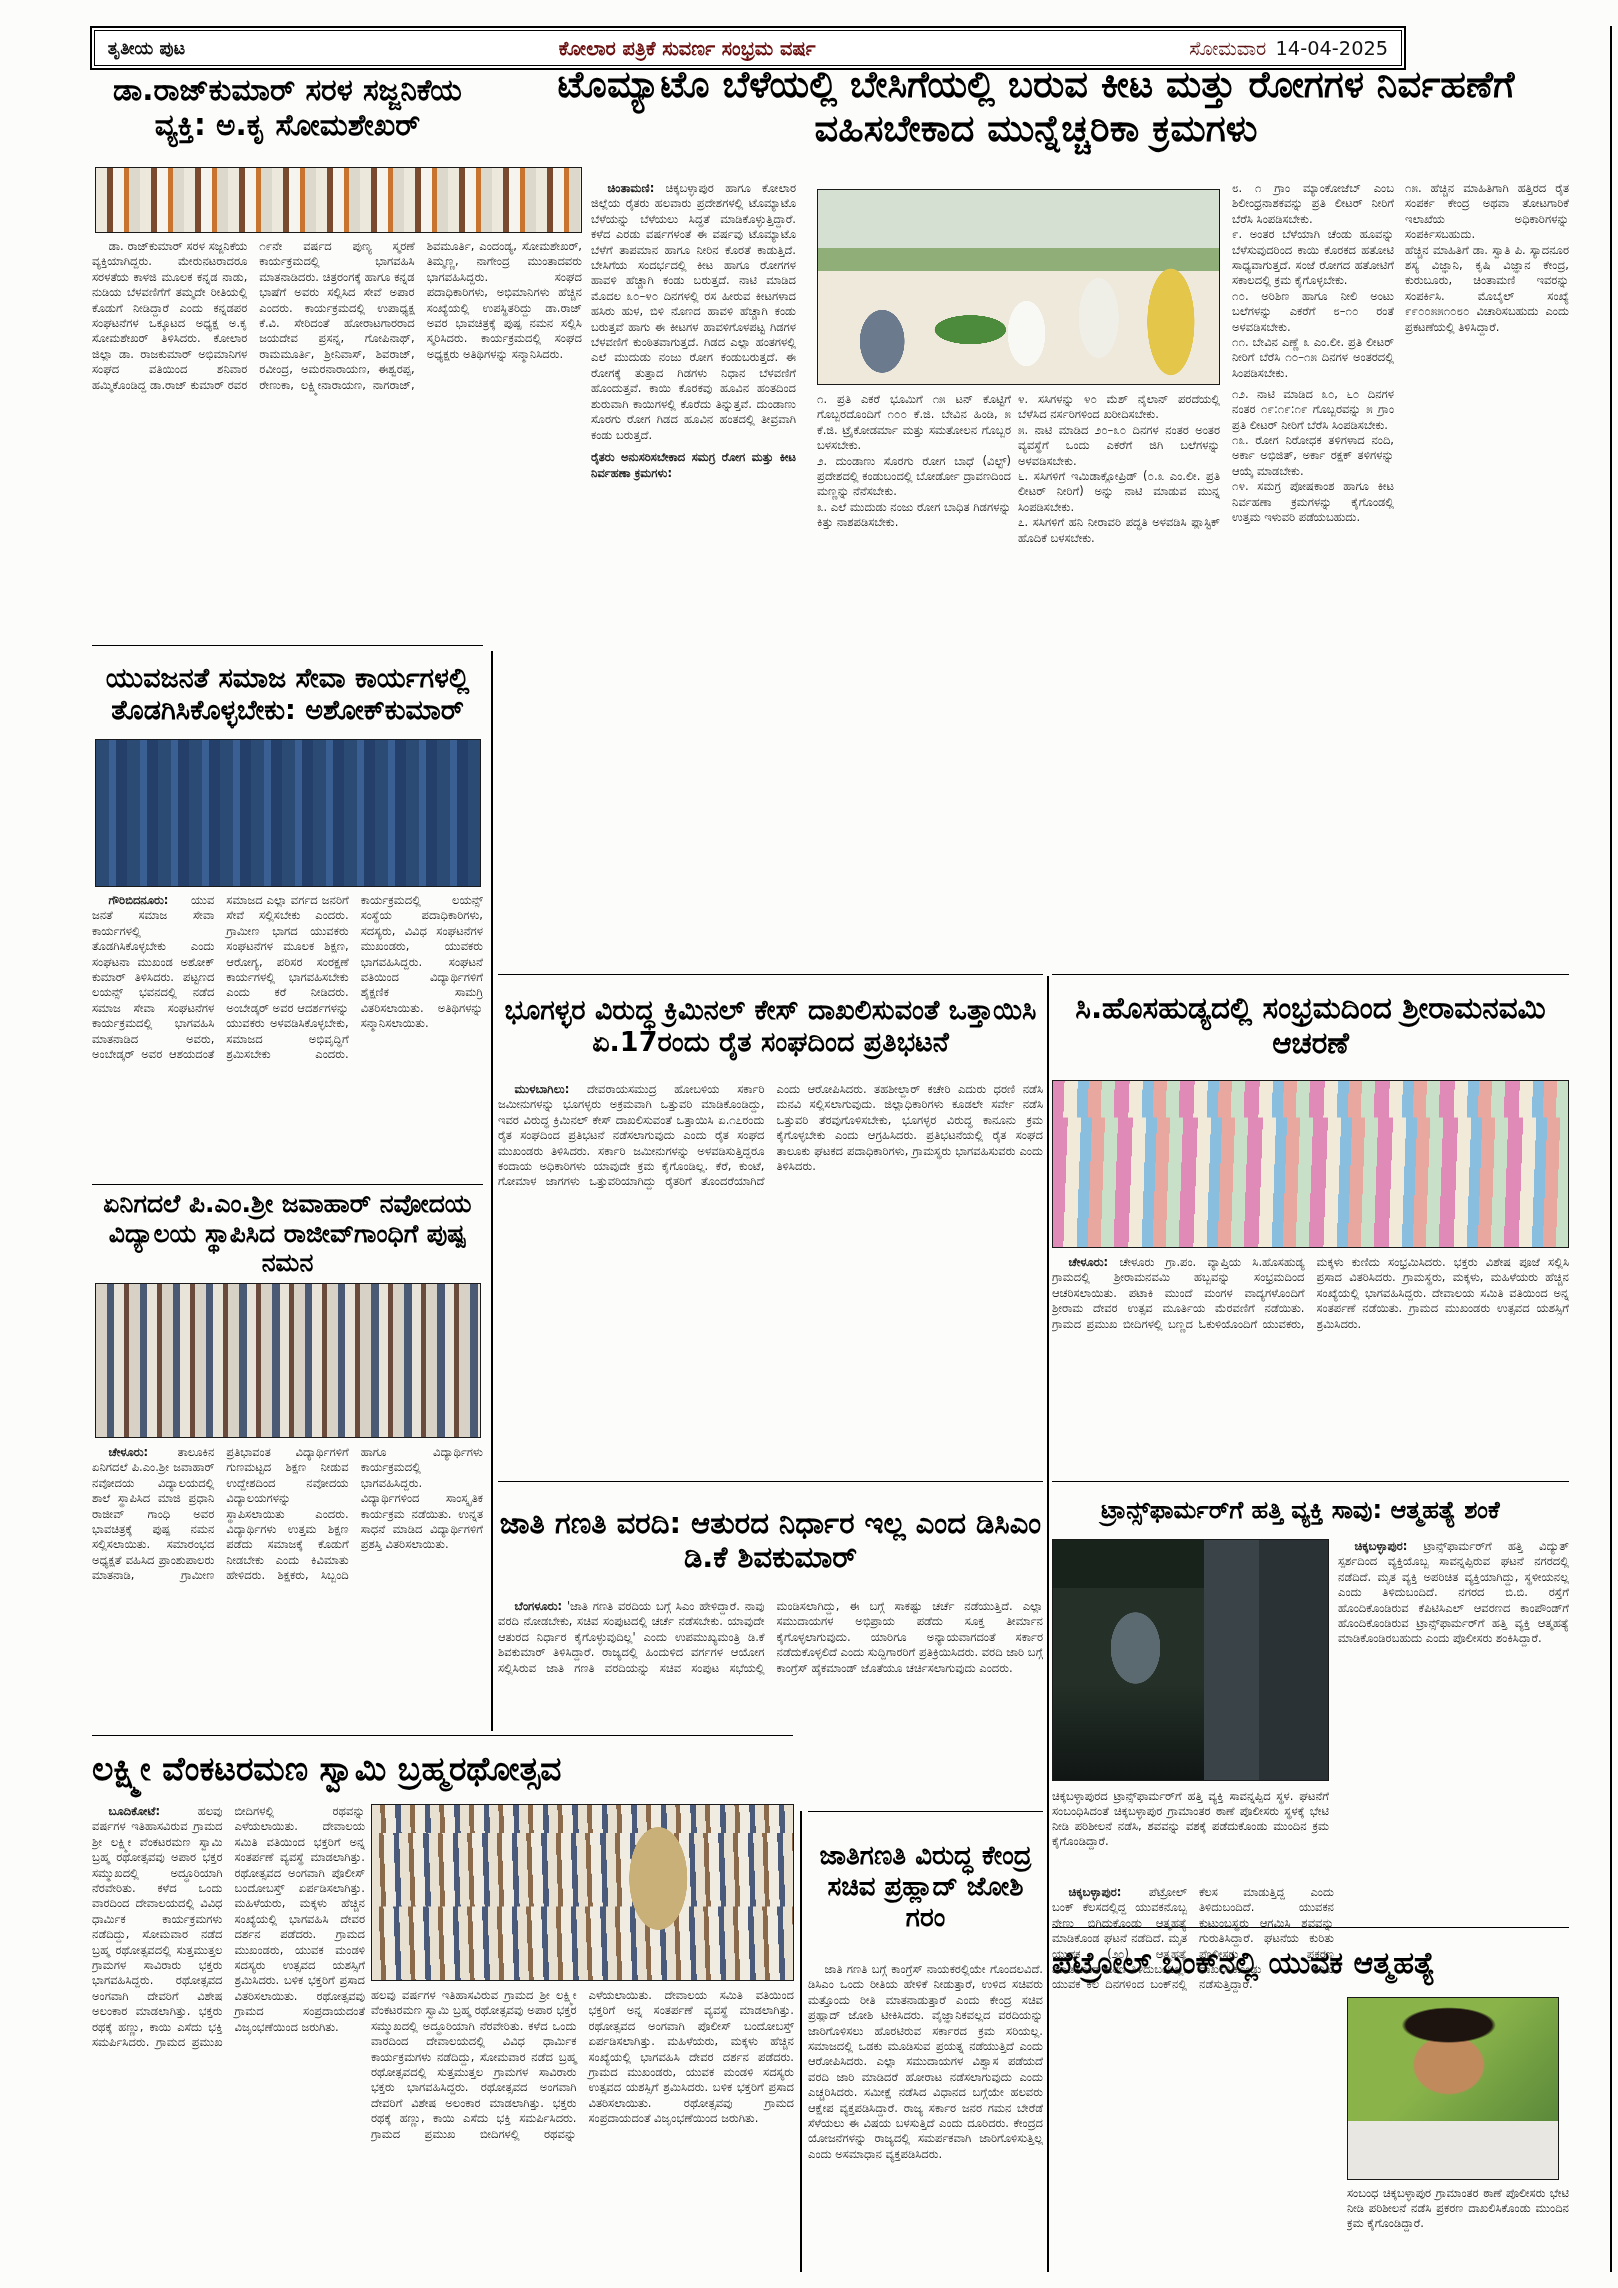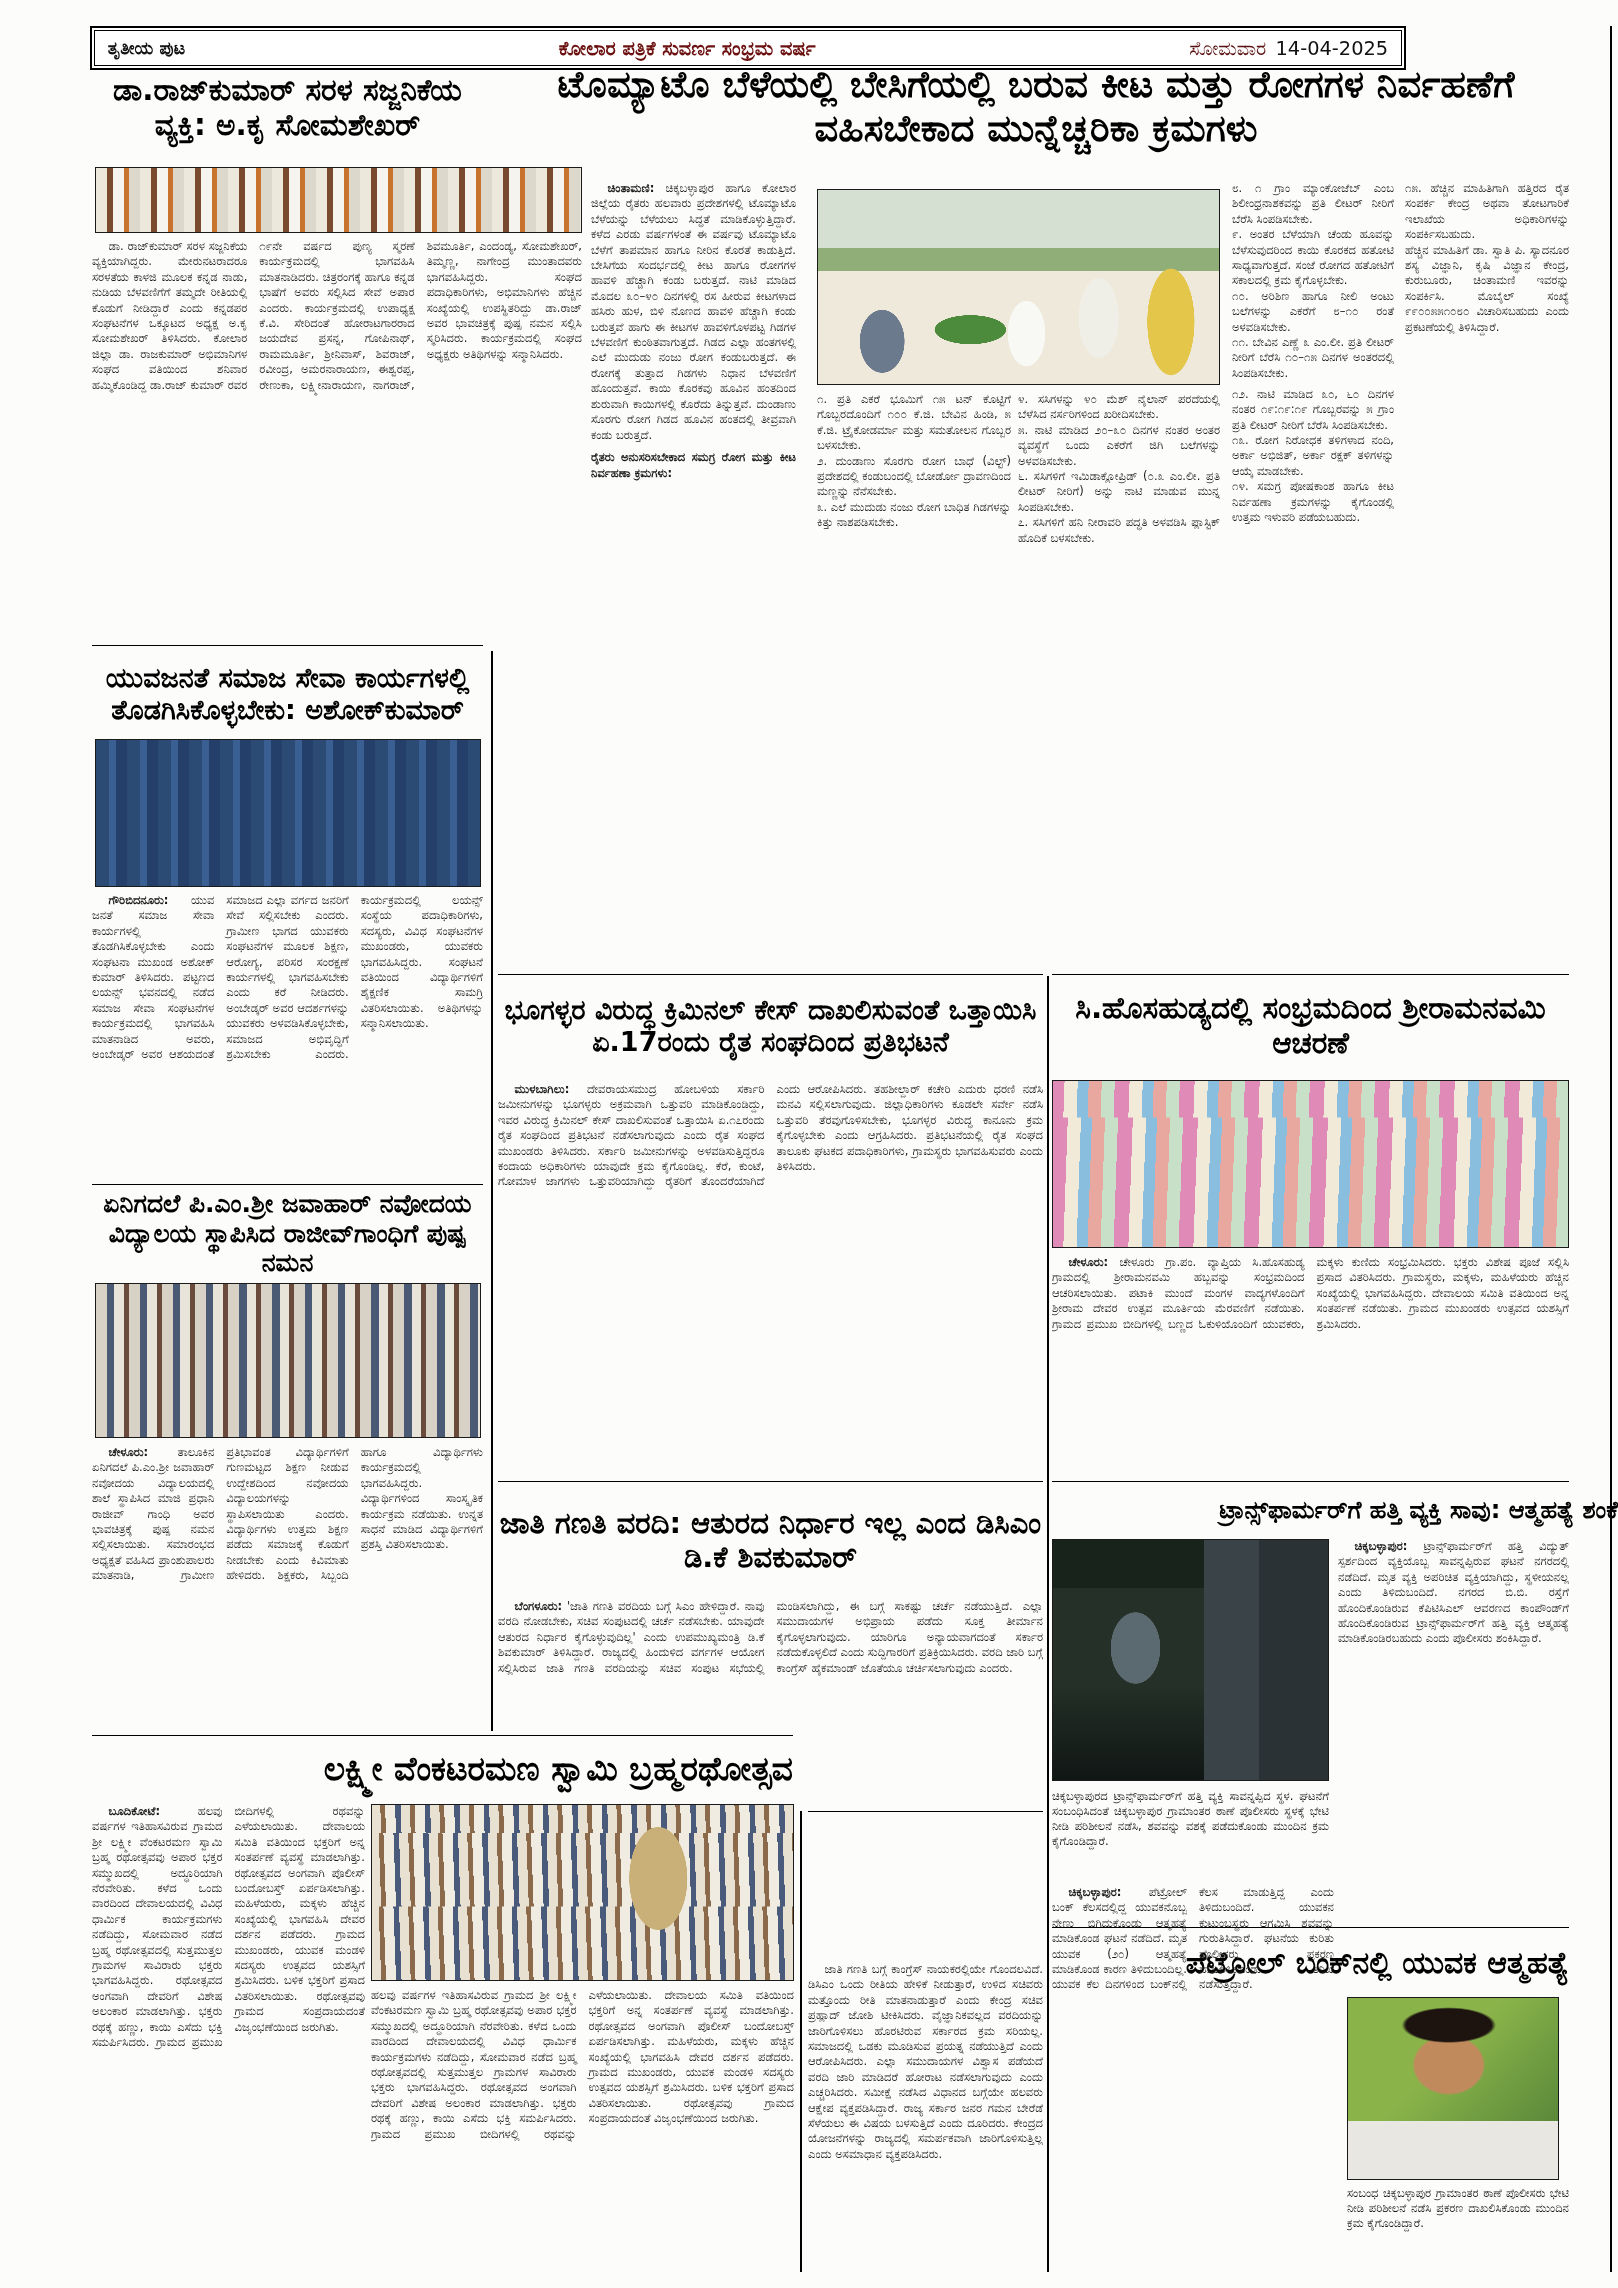--- a/index.html
+++ b/index.html
@@ -9,21 +9,21 @@
   
   .masthead{border:2.8px solid #000;background:#fff;}
   .masthead-inner{position:absolute;inset:1.8px;border:0.9px solid #000;
       display:flex;align-items:center;justify-content:space-between;padding:0 13px;}
   .mast-left{font-weight:bold;font-size:17.5px;color:#111;}
   .mast-center{font-weight:bold;font-size:19.4px;color:#6b0f0f;}
   .mast-right{font-weight:normal;font-size:19.4px;color:#111;}
   .mast-right .day{color:#5a1010;margin-right:9.2px;}
   
   .headline{font-weight:bold;text-align:center;line-height:1.18;color:#000;
-      display:flex;align-items:center;justify-content:flex-end;}
+      display:flex;align-items:center;justify-content:flex-start;}
   
   .body{font-size:11.5px;line-height:1.34;text-align:justify;color:#1c1c1c;
         overflow:hidden;column-gap:12px;}
   .cols-1{column-count:1}.cols-2{column-count:2}.cols-3{column-count:3}
   .body p{margin:0;text-indent:16.6px;}
   .dl{font-weight:bold;}
   .items{white-space:pre-line;text-indent:0;}
   .subhead{font-weight:bold;}
   .caption{font-size:11.5px;line-height:1.3;text-align:justify;overflow:hidden;}
   
@@ -184,20 +184,23 @@
     </div>
   <div class="abs body cols-2" style="left:92px;top:1804px;width:273px;height:469px;">
     <p><b class="dl">ಬೂದಿಕೋಟೆ:</b> <span>ಹಲವು ವರ್ಷಗಳ ಇತಿಹಾಸವಿರುವ ಗ್ರಾಮದ ಶ್ರೀ ಲಕ್ಷ್ಮೀ ವೆಂಕಟರಮಣ ಸ್ವಾಮಿ ಬ್ರಹ್ಮ ರಥೋತ್ಸವವು ಅಪಾರ ಭಕ್ತರ ಸಮ್ಮುಖದಲ್ಲಿ ಅದ್ಧೂರಿಯಾಗಿ ನೆರವೇರಿತು. ಕಳೆದ ಒಂದು ವಾರದಿಂದ ದೇವಾಲಯದಲ್ಲಿ ವಿವಿಧ ಧಾರ್ಮಿಕ ಕಾರ್ಯಕ್ರಮಗಳು ನಡೆದಿದ್ದು, ಸೋಮವಾರ ನಡೆದ ಬ್ರಹ್ಮ ರಥೋತ್ಸವದಲ್ಲಿ ಸುತ್ತಮುತ್ತಲ ಗ್ರಾಮಗಳ ಸಾವಿರಾರು ಭಕ್ತರು ಭಾಗವಹಿಸಿದ್ದರು. ರಥೋತ್ಸವದ ಅಂಗವಾಗಿ ದೇವರಿಗೆ ವಿಶೇಷ ಅಲಂಕಾರ ಮಾಡಲಾಗಿತ್ತು. ಭಕ್ತರು ರಥಕ್ಕೆ ಹಣ್ಣು, ಕಾಯಿ ಎಸೆದು ಭಕ್ತಿ ಸಮರ್ಪಿಸಿದರು. ಗ್ರಾಮದ ಪ್ರಮುಖ ಬೀದಿಗಳಲ್ಲಿ ರಥವನ್ನು ಎಳೆಯಲಾಯಿತು. ದೇವಾಲಯ ಸಮಿತಿ ವತಿಯಿಂದ ಭಕ್ತರಿಗೆ ಅನ್ನ ಸಂತರ್ಪಣೆ ವ್ಯವಸ್ಥೆ ಮಾಡಲಾಗಿತ್ತು. ರಥೋತ್ಸವದ ಅಂಗವಾಗಿ ಪೊಲೀಸ್ ಬಂದೋಬಸ್ತ್ ಏರ್ಪಡಿಸಲಾಗಿತ್ತು. ಮಹಿಳೆಯರು, ಮಕ್ಕಳು ಹೆಚ್ಚಿನ ಸಂಖ್ಯೆಯಲ್ಲಿ ಭಾಗವಹಿಸಿ ದೇವರ ದರ್ಶನ ಪಡೆದರು. ಗ್ರಾಮದ ಮುಖಂಡರು, ಯುವಕ ಮಂಡಳಿ ಸದಸ್ಯರು ಉತ್ಸವದ ಯಶಸ್ಸಿಗೆ ಶ್ರಮಿಸಿದರು. ಬಳಿಕ ಭಕ್ತರಿಗೆ ಪ್ರಸಾದ ವಿತರಿಸಲಾಯಿತು. ರಥೋತ್ಸವವು ಗ್ರಾಮದ ಸಂಪ್ರದಾಯದಂತೆ ವಿಜೃಂಭಣೆಯಿಂದ ಜರುಗಿತು.</span></p>
   </div>
   <div class="abs photo ph-chariot" style="left:371px;top:1804px;width:423px;height:177px;"></div>
   <div class="abs body cols-2" style="left:371px;top:1988px;width:423px;height:286px;">
     <p style="text-indent:0;"><span>ಹಲವು ವರ್ಷಗಳ ಇತಿಹಾಸವಿರುವ ಗ್ರಾಮದ ಶ್ರೀ ಲಕ್ಷ್ಮೀ ವೆಂಕಟರಮಣ ಸ್ವಾಮಿ ಬ್ರಹ್ಮ ರಥೋತ್ಸವವು ಅಪಾರ ಭಕ್ತರ ಸಮ್ಮುಖದಲ್ಲಿ ಅದ್ಧೂರಿಯಾಗಿ ನೆರವೇರಿತು. ಕಳೆದ ಒಂದು ವಾರದಿಂದ ದೇವಾಲಯದಲ್ಲಿ ವಿವಿಧ ಧಾರ್ಮಿಕ ಕಾರ್ಯಕ್ರಮಗಳು ನಡೆದಿದ್ದು, ಸೋಮವಾರ ನಡೆದ ಬ್ರಹ್ಮ ರಥೋತ್ಸವದಲ್ಲಿ ಸುತ್ತಮುತ್ತಲ ಗ್ರಾಮಗಳ ಸಾವಿರಾರು ಭಕ್ತರು ಭಾಗವಹಿಸಿದ್ದರು. ರಥೋತ್ಸವದ ಅಂಗವಾಗಿ ದೇವರಿಗೆ ವಿಶೇಷ ಅಲಂಕಾರ ಮಾಡಲಾಗಿತ್ತು. ಭಕ್ತರು ರಥಕ್ಕೆ ಹಣ್ಣು, ಕಾಯಿ ಎಸೆದು ಭಕ್ತಿ ಸಮರ್ಪಿಸಿದರು. ಗ್ರಾಮದ ಪ್ರಮುಖ ಬೀದಿಗಳಲ್ಲಿ ರಥವನ್ನು ಎಳೆಯಲಾಯಿತು. ದೇವಾಲಯ ಸಮಿತಿ ವತಿಯಿಂದ ಭಕ್ತರಿಗೆ ಅನ್ನ ಸಂತರ್ಪಣೆ ವ್ಯವಸ್ಥೆ ಮಾಡಲಾಗಿತ್ತು. ರಥೋತ್ಸವದ ಅಂಗವಾಗಿ ಪೊಲೀಸ್ ಬಂದೋಬಸ್ತ್ ಏರ್ಪಡಿಸಲಾಗಿತ್ತು. ಮಹಿಳೆಯರು, ಮಕ್ಕಳು ಹೆಚ್ಚಿನ ಸಂಖ್ಯೆಯಲ್ಲಿ ಭಾಗವಹಿಸಿ ದೇವರ ದರ್ಶನ ಪಡೆದರು. ಗ್ರಾಮದ ಮುಖಂಡರು, ಯುವಕ ಮಂಡಳಿ ಸದಸ್ಯರು ಉತ್ಸವದ ಯಶಸ್ಸಿಗೆ ಶ್ರಮಿಸಿದರು. ಬಳಿಕ ಭಕ್ತರಿಗೆ ಪ್ರಸಾದ ವಿತರಿಸಲಾಯಿತು. ರಥೋತ್ಸವವು ಗ್ರಾಮದ ಸಂಪ್ರದಾಯದಂತೆ ವಿಜೃಂಭಣೆಯಿಂದ ಜರುಗಿತು.</span></p>
   </div>
 
   <div class="abs hrule" style="left:808px;top:1811px;width:235px;"></div>
+  <div class="abs headline" style="left:808px;top:1818px;width:235px;height:137px;font-size:26px;">
+      <span>ಜಾತಿಗಣತಿ ವಿರುದ್ಧ ಕೇಂದ್ರ ಸಚಿವ ಪ್ರಹ್ಲಾದ್ ಜೋಶಿ ಗರಂ</span>
+    </div>
   <div class="abs body cols-1" style="left:808px;top:1962px;width:235px;height:312px;">
     <p><span>ಜಾತಿ ಗಣತಿ ಬಗ್ಗೆ ಕಾಂಗ್ರೆಸ್ ನಾಯಕರಲ್ಲಿಯೇ ಗೊಂದಲವಿದೆ. ಡಿಸಿಎಂ ಒಂದು ರೀತಿಯ ಹೇಳಿಕೆ ನೀಡುತ್ತಾರೆ, ಉಳಿದ ಸಚಿವರು ಮತ್ತೊಂದು ರೀತಿ ಮಾತನಾಡುತ್ತಾರೆ ಎಂದು ಕೇಂದ್ರ ಸಚಿವ ಪ್ರಹ್ಲಾದ್ ಜೋಶಿ ಟೀಕಿಸಿದರು. ವೈಜ್ಞಾನಿಕವಲ್ಲದ ವರದಿಯನ್ನು ಜಾರಿಗೊಳಿಸಲು ಹೊರಟಿರುವ ಸರ್ಕಾರದ ಕ್ರಮ ಸರಿಯಲ್ಲ. ಸಮಾಜದಲ್ಲಿ ಒಡಕು ಮೂಡಿಸುವ ಪ್ರಯತ್ನ ನಡೆಯುತ್ತಿದೆ ಎಂದು ಆರೋಪಿಸಿದರು. ಎಲ್ಲಾ ಸಮುದಾಯಗಳ ವಿಶ್ವಾಸ ಪಡೆಯದೆ ವರದಿ ಜಾರಿ ಮಾಡಿದರೆ ಹೋರಾಟ ನಡೆಸಲಾಗುವುದು ಎಂದು ಎಚ್ಚರಿಸಿದರು. ಸಮೀಕ್ಷೆ ನಡೆಸಿದ ವಿಧಾನದ ಬಗ್ಗೆಯೇ ಹಲವರು ಆಕ್ಷೇಪ ವ್ಯಕ್ತಪಡಿಸಿದ್ದಾರೆ. ರಾಜ್ಯ ಸರ್ಕಾರ ಜನರ ಗಮನ ಬೇರೆಡೆ ಸೆಳೆಯಲು ಈ ವಿಷಯ ಬಳಸುತ್ತಿದೆ ಎಂದು ದೂರಿದರು. ಕೇಂದ್ರದ ಯೋಜನೆಗಳನ್ನು ರಾಜ್ಯದಲ್ಲಿ ಸಮರ್ಪಕವಾಗಿ ಜಾರಿಗೊಳಿಸುತ್ತಿಲ್ಲ ಎಂದು ಅಸಮಾಧಾನ ವ್ಯಕ್ತಪಡಿಸಿದರು.</span></p>
   </div>
 
   <div class="abs hrule" style="left:1052px;top:1927px;width:517px;"></div>
   <div class="abs headline" style="left:1052px;top:1936px;width:517px;height:54px;font-size:30px;">
       <span>ಪೆಟ್ರೋಲ್ ಬಂಕ್‌ನಲ್ಲಿ ಯುವಕ ಆತ್ಮಹತ್ಯೆ</span>
     </div>
   <div class="abs body cols-2" style="left:1052px;top:1885px;width:282px;height:277px;">
     <p><b class="dl">ಚಿಕ್ಕಬಳ್ಳಾಪುರ:</b> <span>ಪೆಟ್ರೋಲ್ ಬಂಕ್ ಕೆಲಸದಲ್ಲಿದ್ದ ಯುವಕನೊಬ್ಬ ನೇಣು ಬಿಗಿದುಕೊಂಡು ಆತ್ಮಹತ್ಯೆ ಮಾಡಿಕೊಂಡ ಘಟನೆ ನಡೆದಿದೆ. ಮೃತ ಯುವಕ (೨೦) ಆತ್ಮಹತ್ಯೆ ಮಾಡಿಕೊಂಡ ಕಾರಣ ತಿಳಿದುಬಂದಿಲ್ಲ. ಯುವಕ ಕೆಲ ದಿನಗಳಿಂದ ಬಂಕ್‌ನಲ್ಲಿ ಕೆಲಸ ಮಾಡುತ್ತಿದ್ದ ಎಂದು ತಿಳಿದುಬಂದಿದೆ. ಯುವಕನ ಕುಟುಂಬಸ್ಥರು ಆಗಮಿಸಿ ಶವವನ್ನು ಗುರುತಿಸಿದ್ದಾರೆ. ಘಟನೆಯ ಕುರಿತು ಪೊಲೀಸರು ಪ್ರಕರಣ ದಾಖಲಿಸಿಕೊಂಡು ತನಿಖೆ ನಡೆಸುತ್ತಿದ್ದಾರೆ.</span></p>

